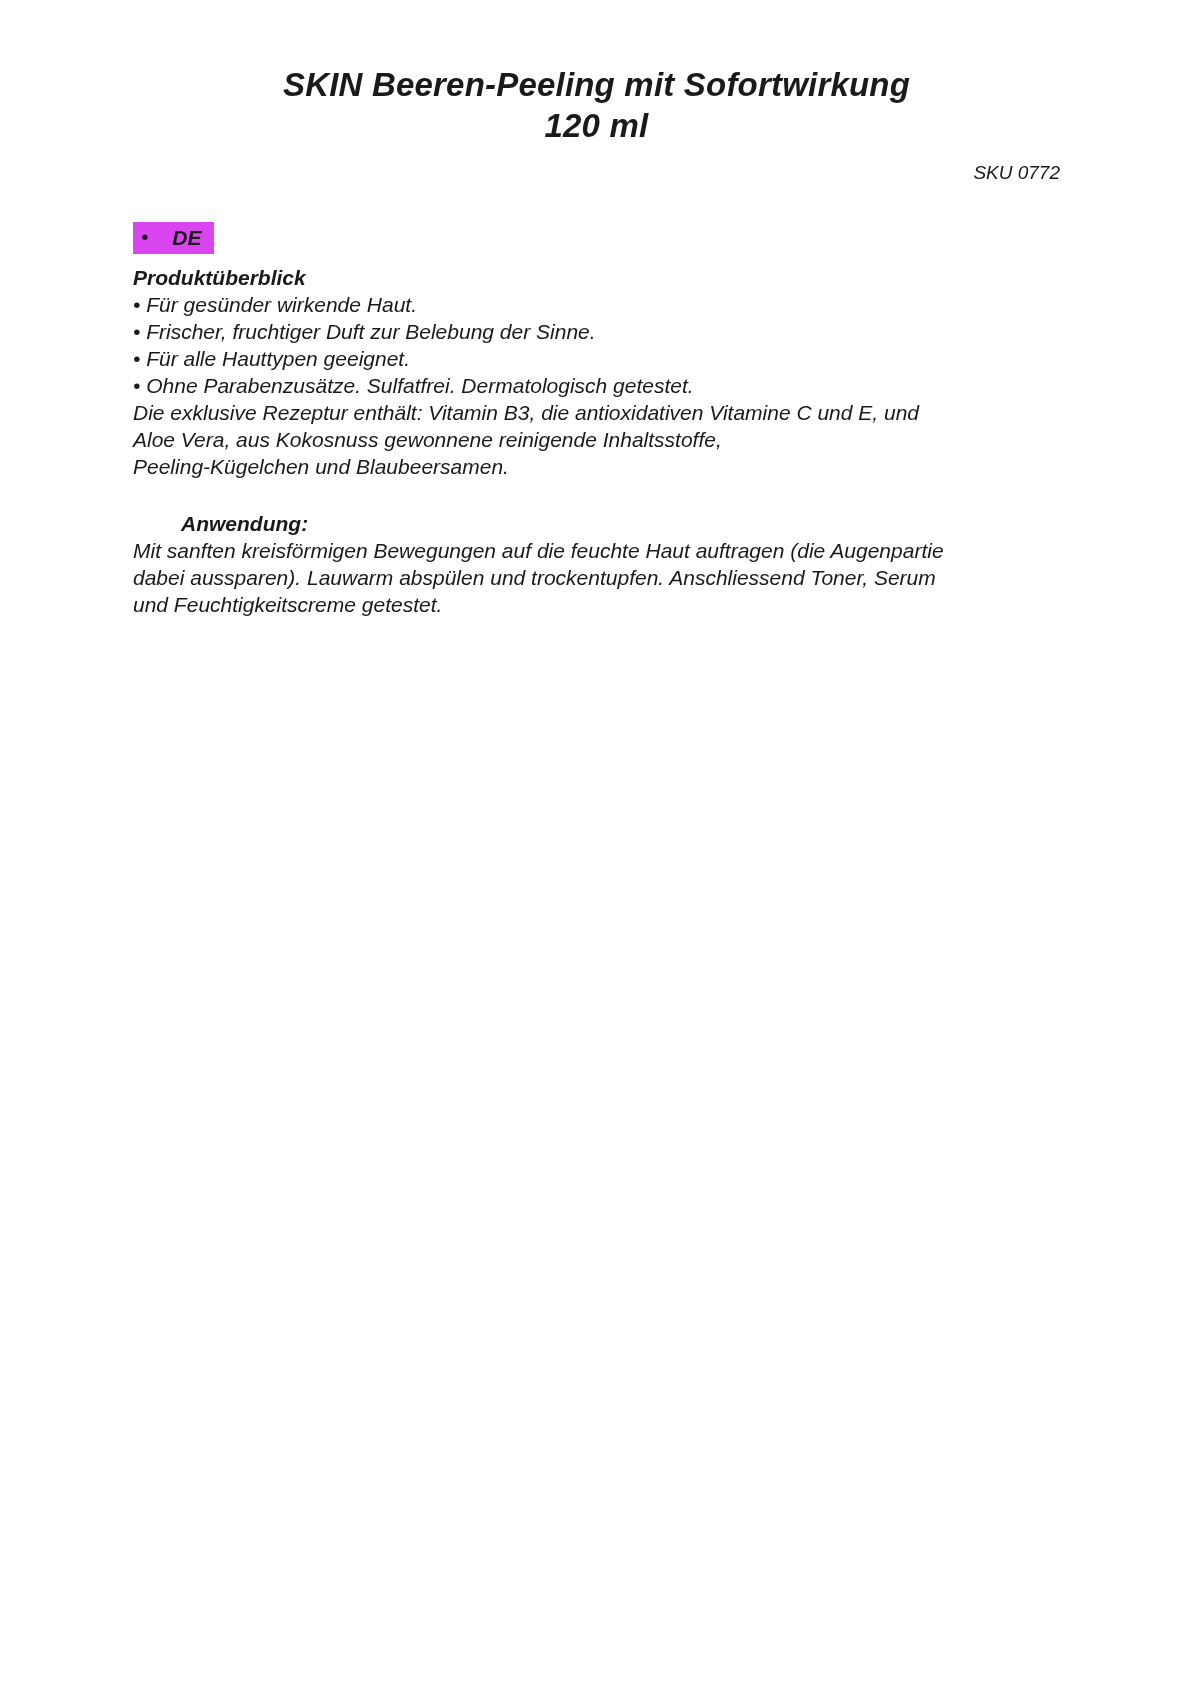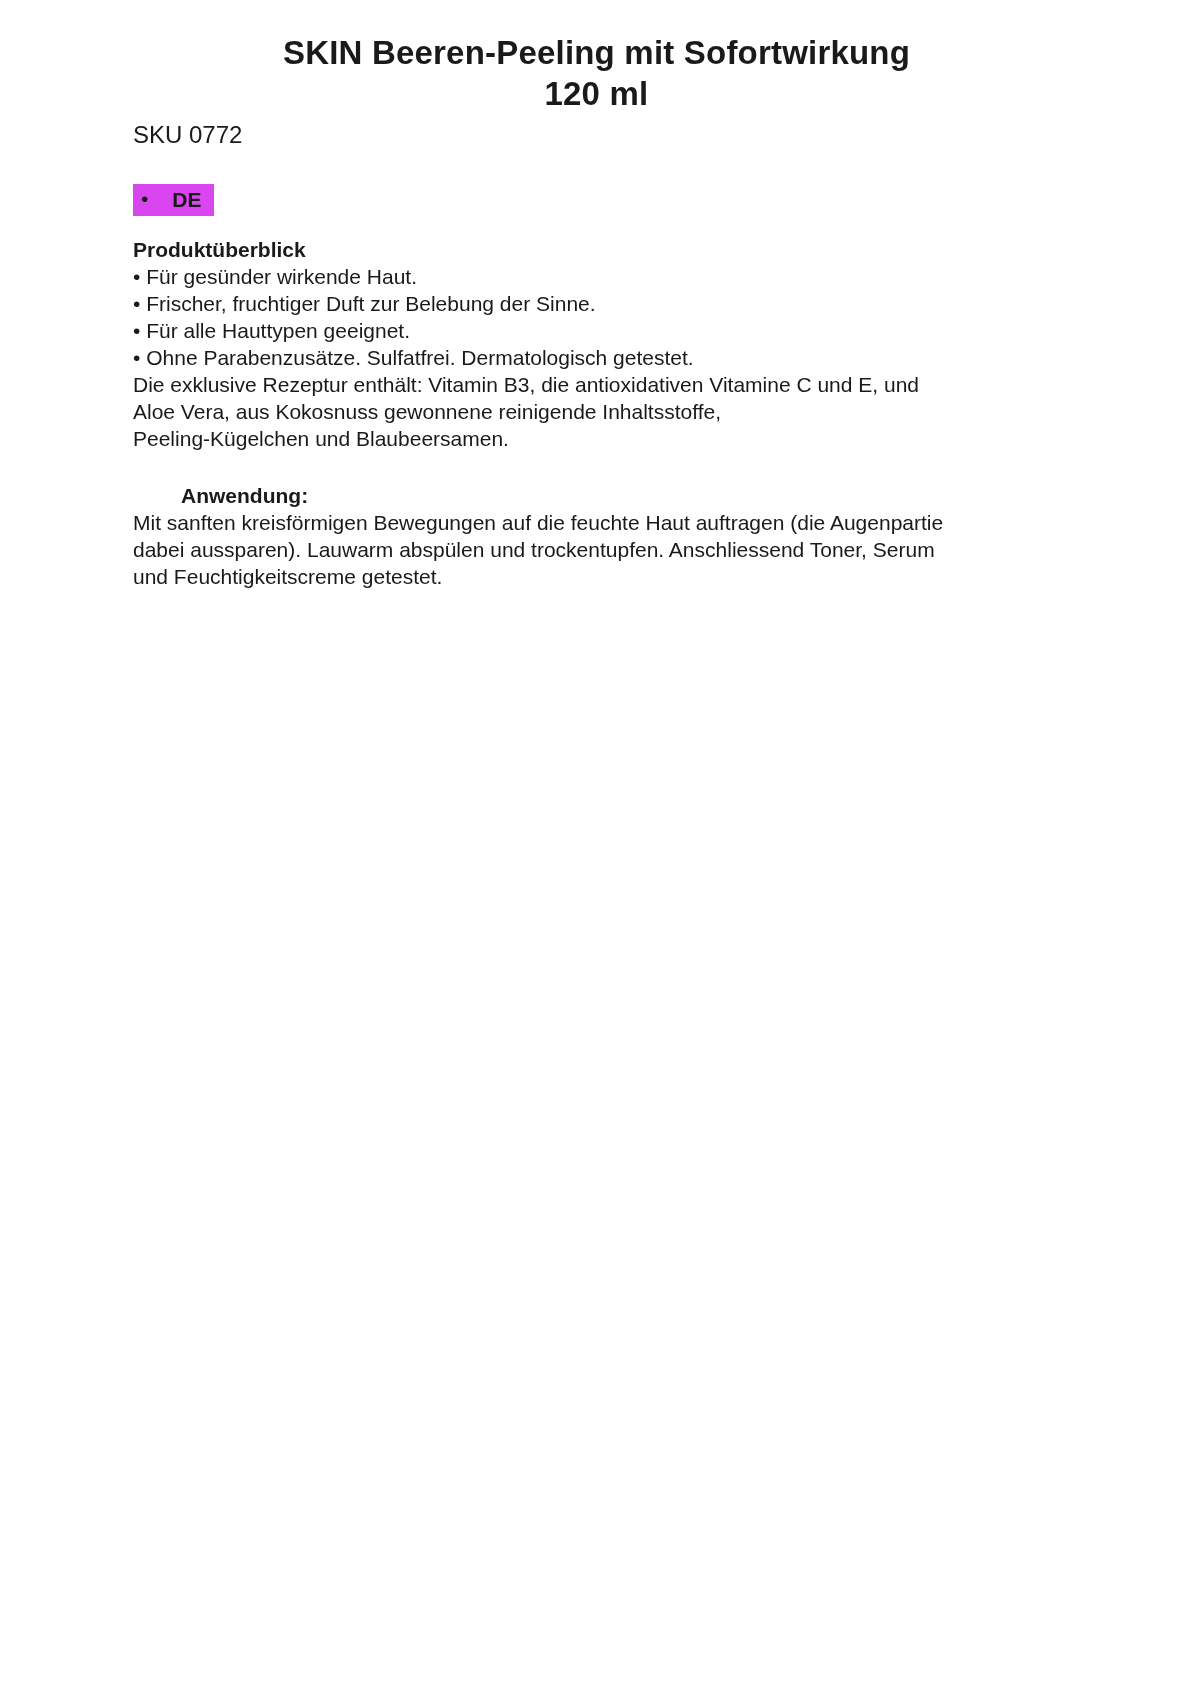--- a/index.html
+++ b/index.html
@@ -10,36 +10,37 @@
   .page {
     position: relative;
     width: 1190px;
     height: 1683px;
     background: #ffffff;
     overflow: hidden;
     font-family: "Liberation Sans", sans-serif;
     color: #1a1a1a;
   }
   .content {
-    padding: 32px 130px 0 133px;
+    padding: 64px 130px 0 133px;
     font-size: 21px;
     line-height: 27px;
+    font-style: italic;
   }
   .doc-title {
     text-align: center;
     font-weight: 700;
     font-size: 33px;
     line-height: 41px;
     letter-spacing: 0.2px;
   }
   .doc-sku {
-    text-align: left;
-    font-size: 24px;
+    text-align: right;
+    font-size: 19px;
     line-height: 27px;
-    margin-top: 7px;
+    margin-top: 13px;
   }
   .lang-item {
     margin-top: 36px;
   }
   .lang-highlight {
     display: inline-block;
     background: #d946ef;
     padding: 4px 12px 5px 8px;
     font-weight: 700;
     line-height: 23px;
@@ -51,21 +52,21 @@
     margin-right: 24px;
     transform: translateY(-1px);
   }
   .lang-label {
     display: inline-block;
     font-weight: 700;
     font-size: 21px;
   }
   .section-heading {
     font-weight: 700;
-    margin-top: 20px;
+    margin-top: 10px;
   }
   .section-heading.second {
     margin-top: 30px;
     margin-left: 48px;
   }
   .body-line {
     white-space: pre;
   }
 </style>
 </head>

